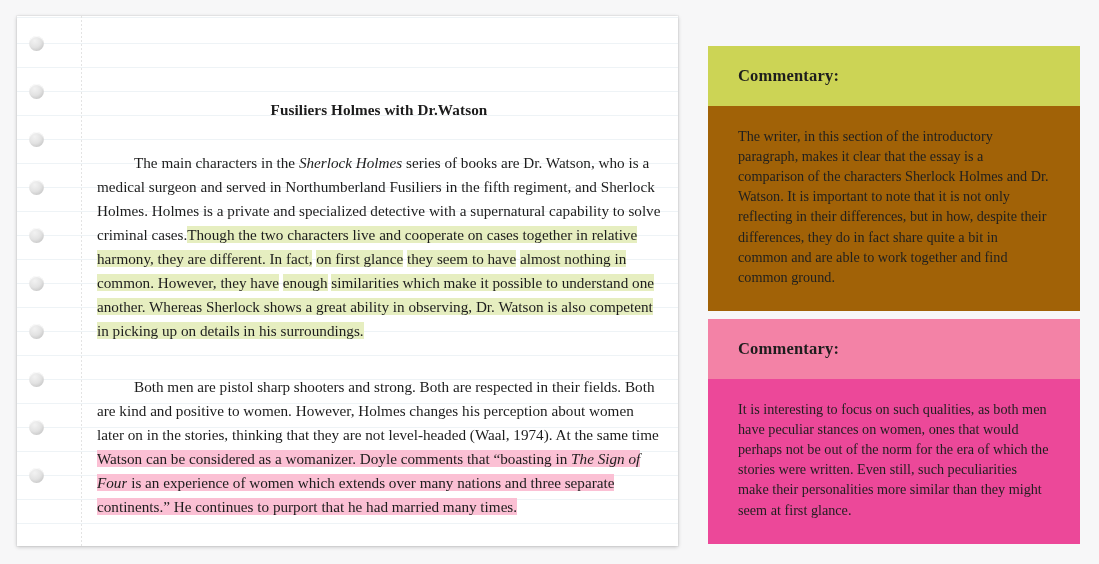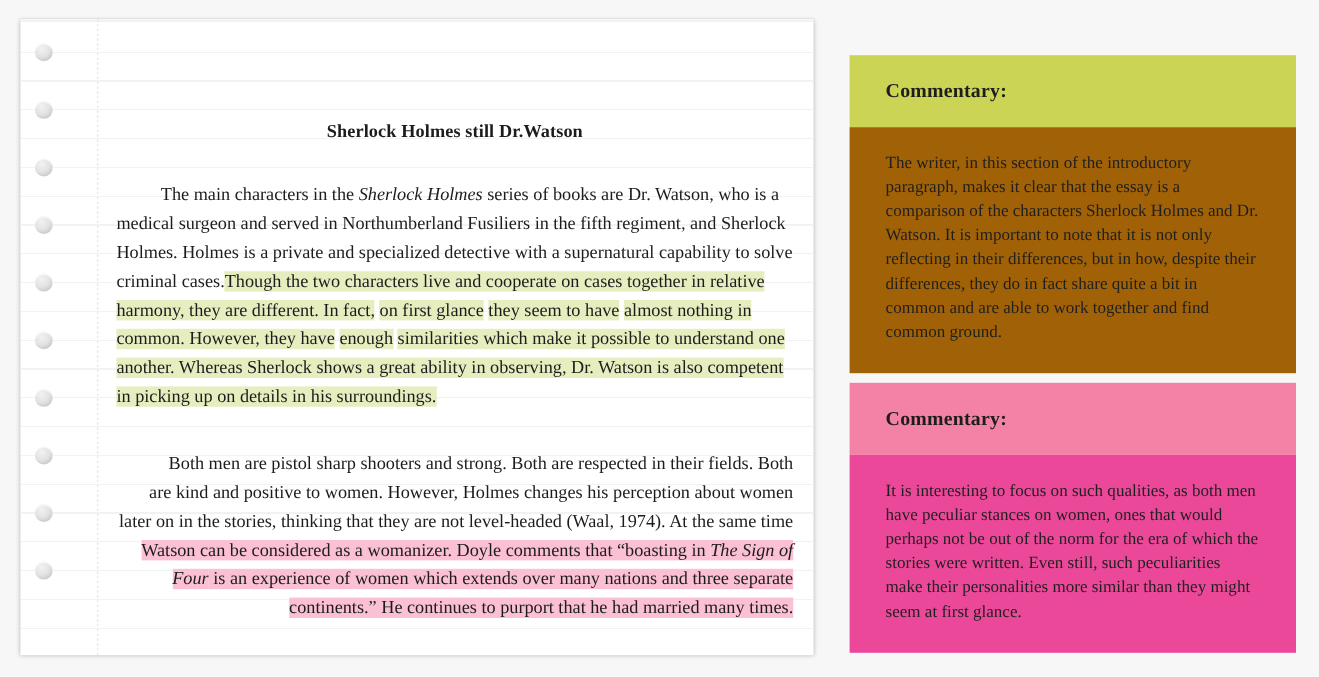--- a/index.html
+++ b/index.html
@@ -84,21 +84,21 @@
     letter-spacing: 0.1px;
   }
   .para {
     margin: 8px;
     text-indent: 37px;
     text-align: left;
     font-size: 15.2px;
     line-height: 24px;
   }
   #para1 { padding-top: 21px; }
-  #para2 { padding-top: 24px; text-align: right; }
+  #para2 { padding-top: 24px; }
   .it { font-style: italic; }
   .hl-green  { background-color: #e6eec0; }
   .hl-pink   { background-color: #fbc0d4; }
 
   
   .card {
     position: absolute;
     left: 708px;
     width: 372px;
   }
@@ -136,21 +136,21 @@
       <div class="hole" style="top: 164px;"></div>
       <div class="hole" style="top: 212px;"></div>
       <div class="hole" style="top: 260px;"></div>
       <div class="hole" style="top: 308px;"></div>
       <div class="hole" style="top: 356px;"></div>
       <div class="hole" style="top: 404px;"></div>
       <div class="hole" style="top: 452px;"></div>
     </div>
 
   <div id="doc">
-    <div id="doc-title">Sherlock Holmes still Dr.Watson</div>
+    <div id="doc-title">Fusiliers Holmes with Dr.Watson</div>
     <p class="para" id="para1"><span>The main characters in the </span><span class="it">Sherlock Holmes</span><span> series of books are Dr. Watson, who is a medical surgeon and served in Northumberland Fusiliers in the fifth regiment, and Sherlock Holmes. Holmes is a private and specialized detective with a supernatural capability to solve criminal cases.</span><span class="hl-green">Though the two characters live and cooperate on cases together in relative harmony, they are different. In fact,</span><span> </span><span class="hl-green">on first glance</span><span> </span><span class="hl-green">they seem to have</span><span> </span><span class="hl-green">almost nothing in common. However, they have</span><span> </span><span class="hl-green">enough</span><span> </span><span class="hl-green">similarities which make it possible to understand one another. Whereas Sherlock shows a great ability in observing, Dr. Watson is also competent in picking up on details in his surroundings.</span></p>
     <p class="para" id="para2"><span>Both men are pistol sharp shooters and strong. Both are respected in their fields. Both are kind and positive to women. However, Holmes changes his perception about women later on in the stories, thinking that they are not level-headed (Waal, 1974). At the same time </span><span class="hl-pink">Watson can be considered as a womanizer. Doyle comments that “boasting in </span><span class="it hl-pink">The Sign of Four</span><span class="hl-pink"> is an experience of women which extends over many nations and three separate continents.” He continues to purport that he had married many times.</span></p>
   </div>
 </div>
 
 <div class="card" id="card-green">
   <div class="card-head">Commentary:</div>
   <div class="card-body">The writer, in this section of the introductory paragraph, makes it clear that the essay is a comparison of the characters Sherlock Holmes and Dr. Watson. It is important to note that it is not only reflecting in their differences, but in how, despite their differences, they do in fact share quite a bit in common and are able to work together and find common ground.</div>
 </div>
 

